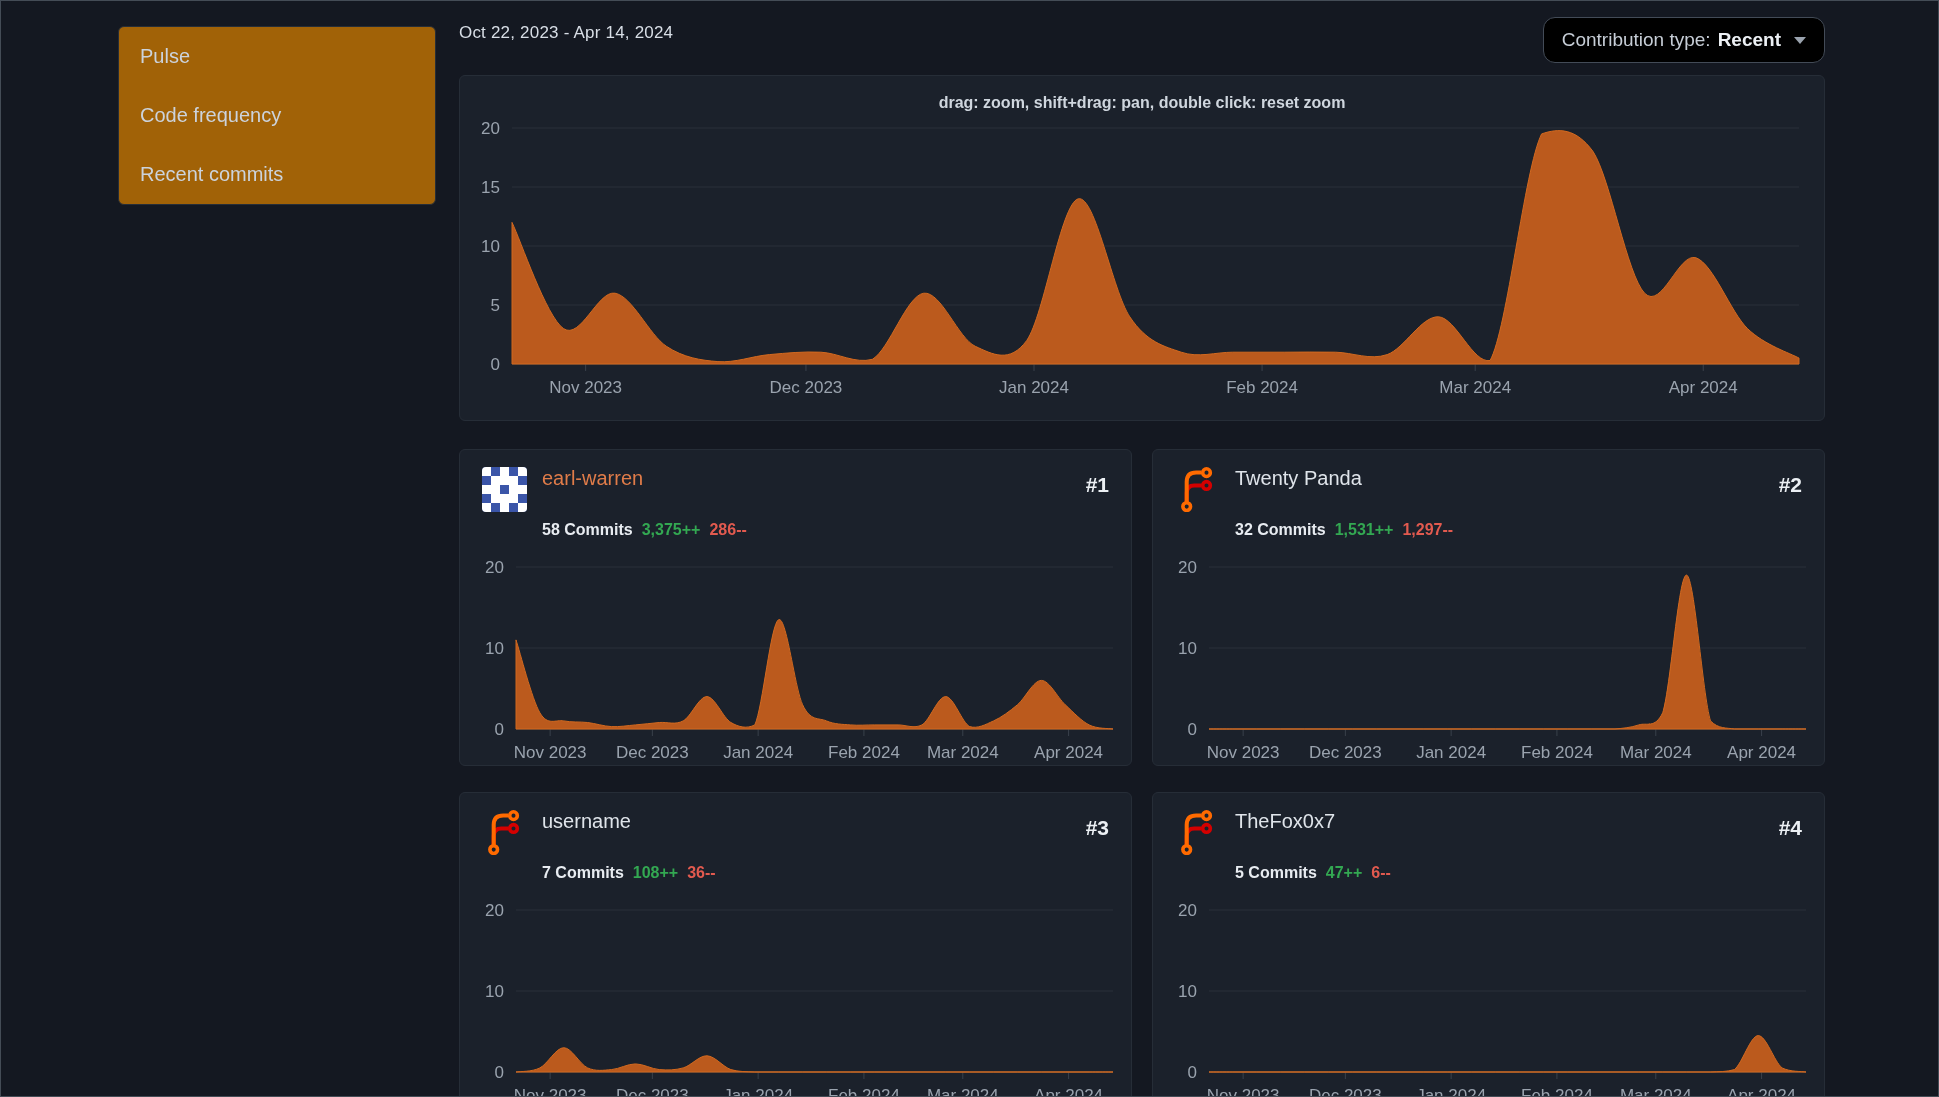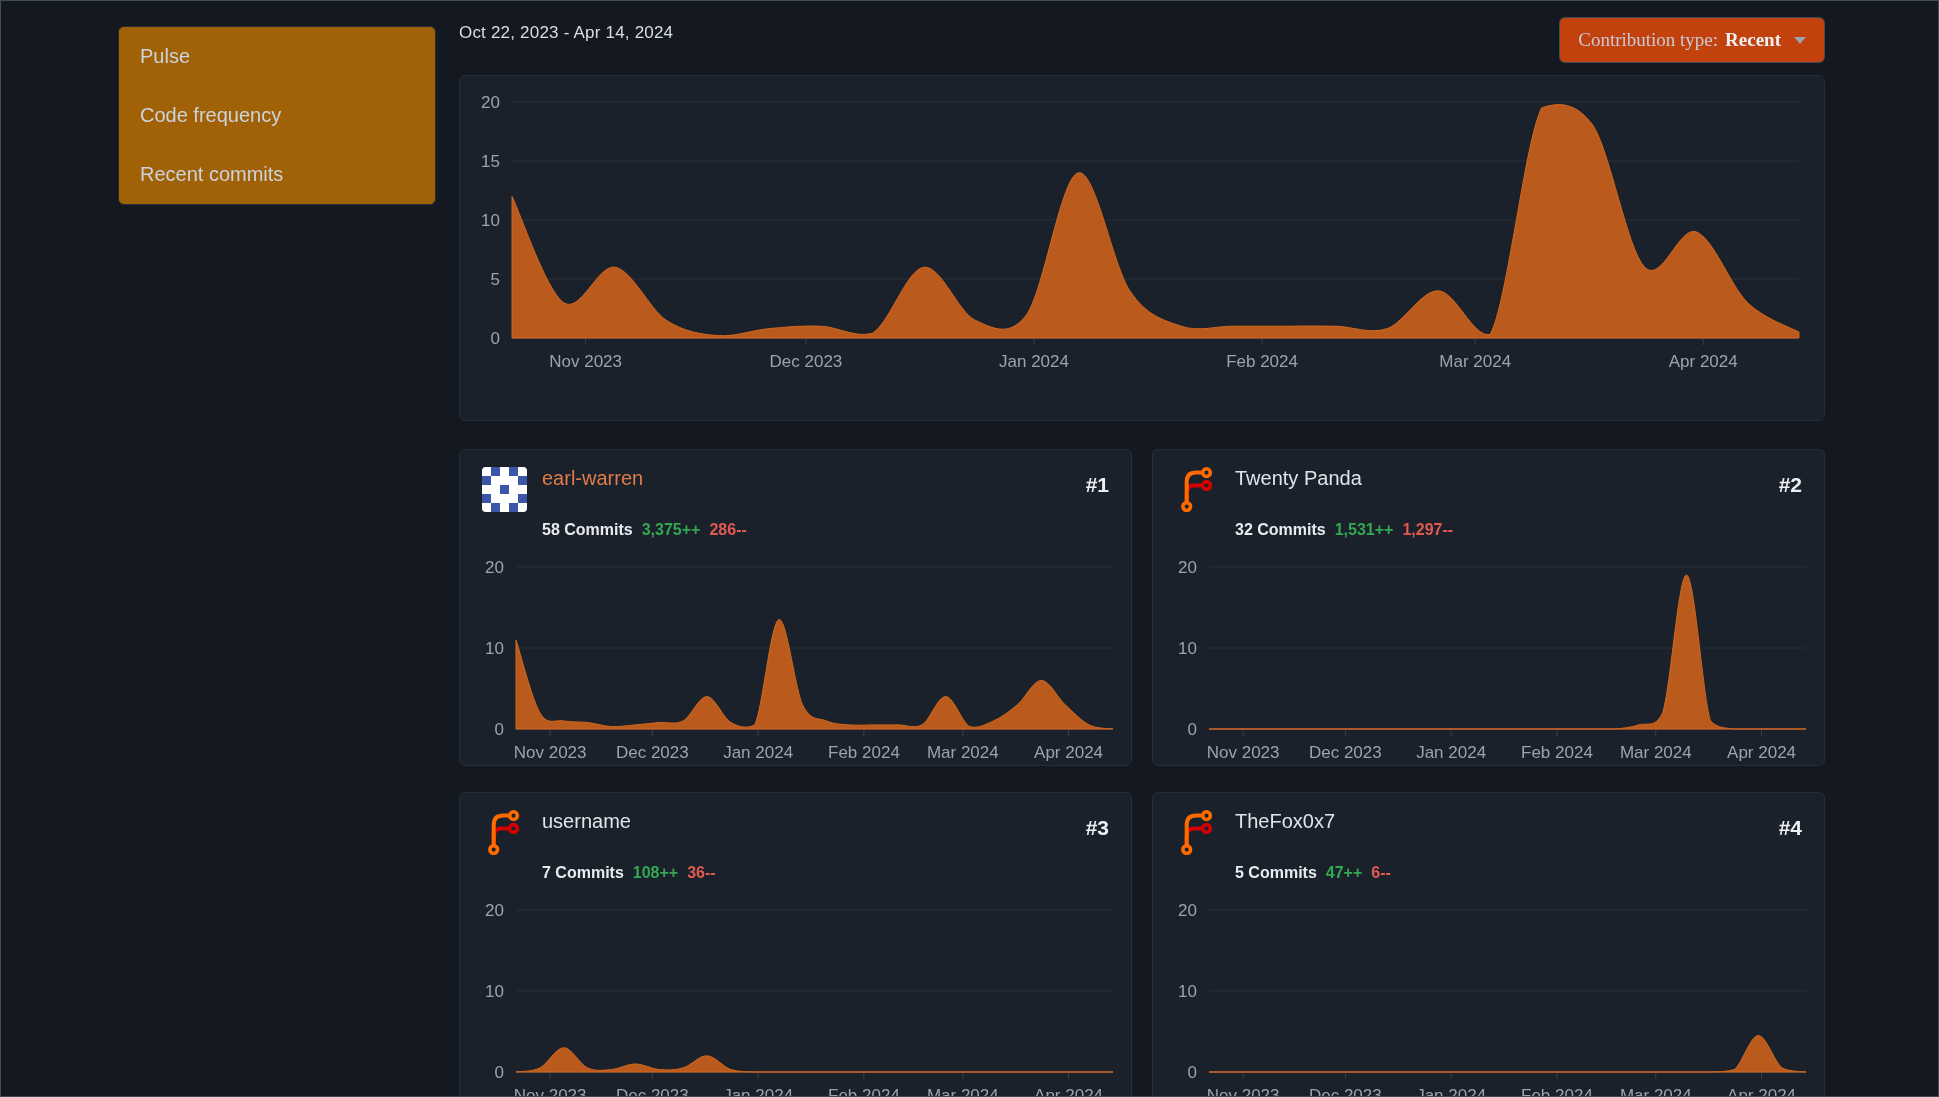--- a/index.html
+++ b/index.html
@@ -25,24 +25,24 @@
 
   
   .content { position:absolute; left:458px; top:0; width:1366px; }
   .content-header { position:relative; height:74px; }
   .date-range {
     position:absolute; left:0; top:22px;
     color:#d8dee6; font-size:17px; font-weight:400; letter-spacing:.2px;
   }
   .dropdown {
     position:absolute; right:0; top:16px; height:46px;
-    background:#c2410c; border:1px solid #434b57; border-radius:6px;
+    background:#000000; border:1px solid #434b57; border-radius:12px;
     color:#c6cdd6; font-size:19px; padding:0 18px;
     display:flex; align-items:center; gap:7px;
-    font-family:Liberation Serif, serif; cursor:pointer;
+    font-family:Liberation Sans, sans-serif; cursor:pointer;
   }
   .dropdown strong { color:#ecf0f4; font-weight:700; }
   .caret {
     width:0; height:0; margin-left:6px;
     border-left:6px solid transparent; border-right:6px solid transparent;
     border-top:7px solid #9aa3ae;
   }
 
   .panel {
     background:#1b212b; border:1px solid #262d37; border-radius:6px;
@@ -87,20 +87,21 @@
     <div class="content-header">
       <h2 class="date-range">Oct 22, 2023 - Apr 14, 2024</h2>
       <button class="dropdown">
         <span>Contribution type:</span>
         <strong>Recent</strong>
         <span class="caret"></span>
       </button>
     </div>
 
     <section class="panel main-chart-panel">
+      <div class="chart-hint">drag: zoom, shift+drag: pan, double click: reset zoom</div>
       <svg class="chart large" viewBox="0 0 1364 298">
           <line x1="52" x2="1339" y1="244" y2="244" stroke="#2a303a" stroke-width="1"></line>
           <text x="40" y="250" text-anchor="end" fill="#9aa3ae" font-size="17">0</text>
           <line x1="52" x2="1339" y1="185" y2="185" stroke="#2a303a" stroke-width="1"></line>
           <text x="40" y="191" text-anchor="end" fill="#9aa3ae" font-size="17">5</text>
           <line x1="52" x2="1339" y1="126" y2="126" stroke="#2a303a" stroke-width="1"></line>
           <text x="40" y="132" text-anchor="end" fill="#9aa3ae" font-size="17">10</text>
           <line x1="52" x2="1339" y1="67" y2="67" stroke="#2a303a" stroke-width="1"></line>
           <text x="40" y="73" text-anchor="end" fill="#9aa3ae" font-size="17">15</text>
           <line x1="52" x2="1339" y1="8" y2="8" stroke="#2a303a" stroke-width="1"></line>

